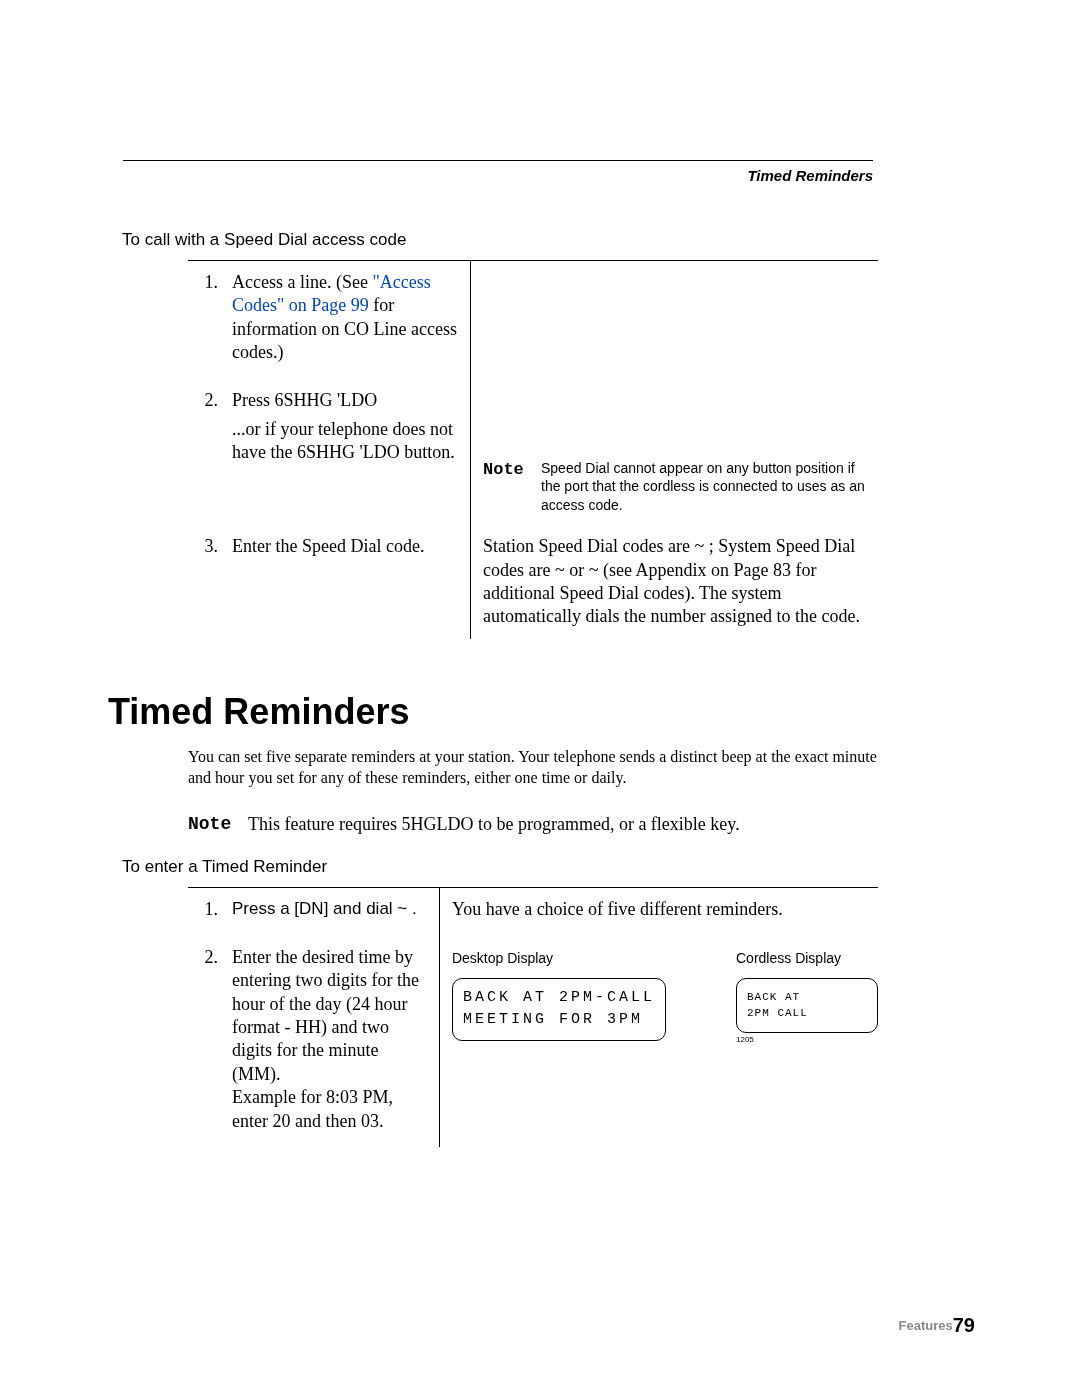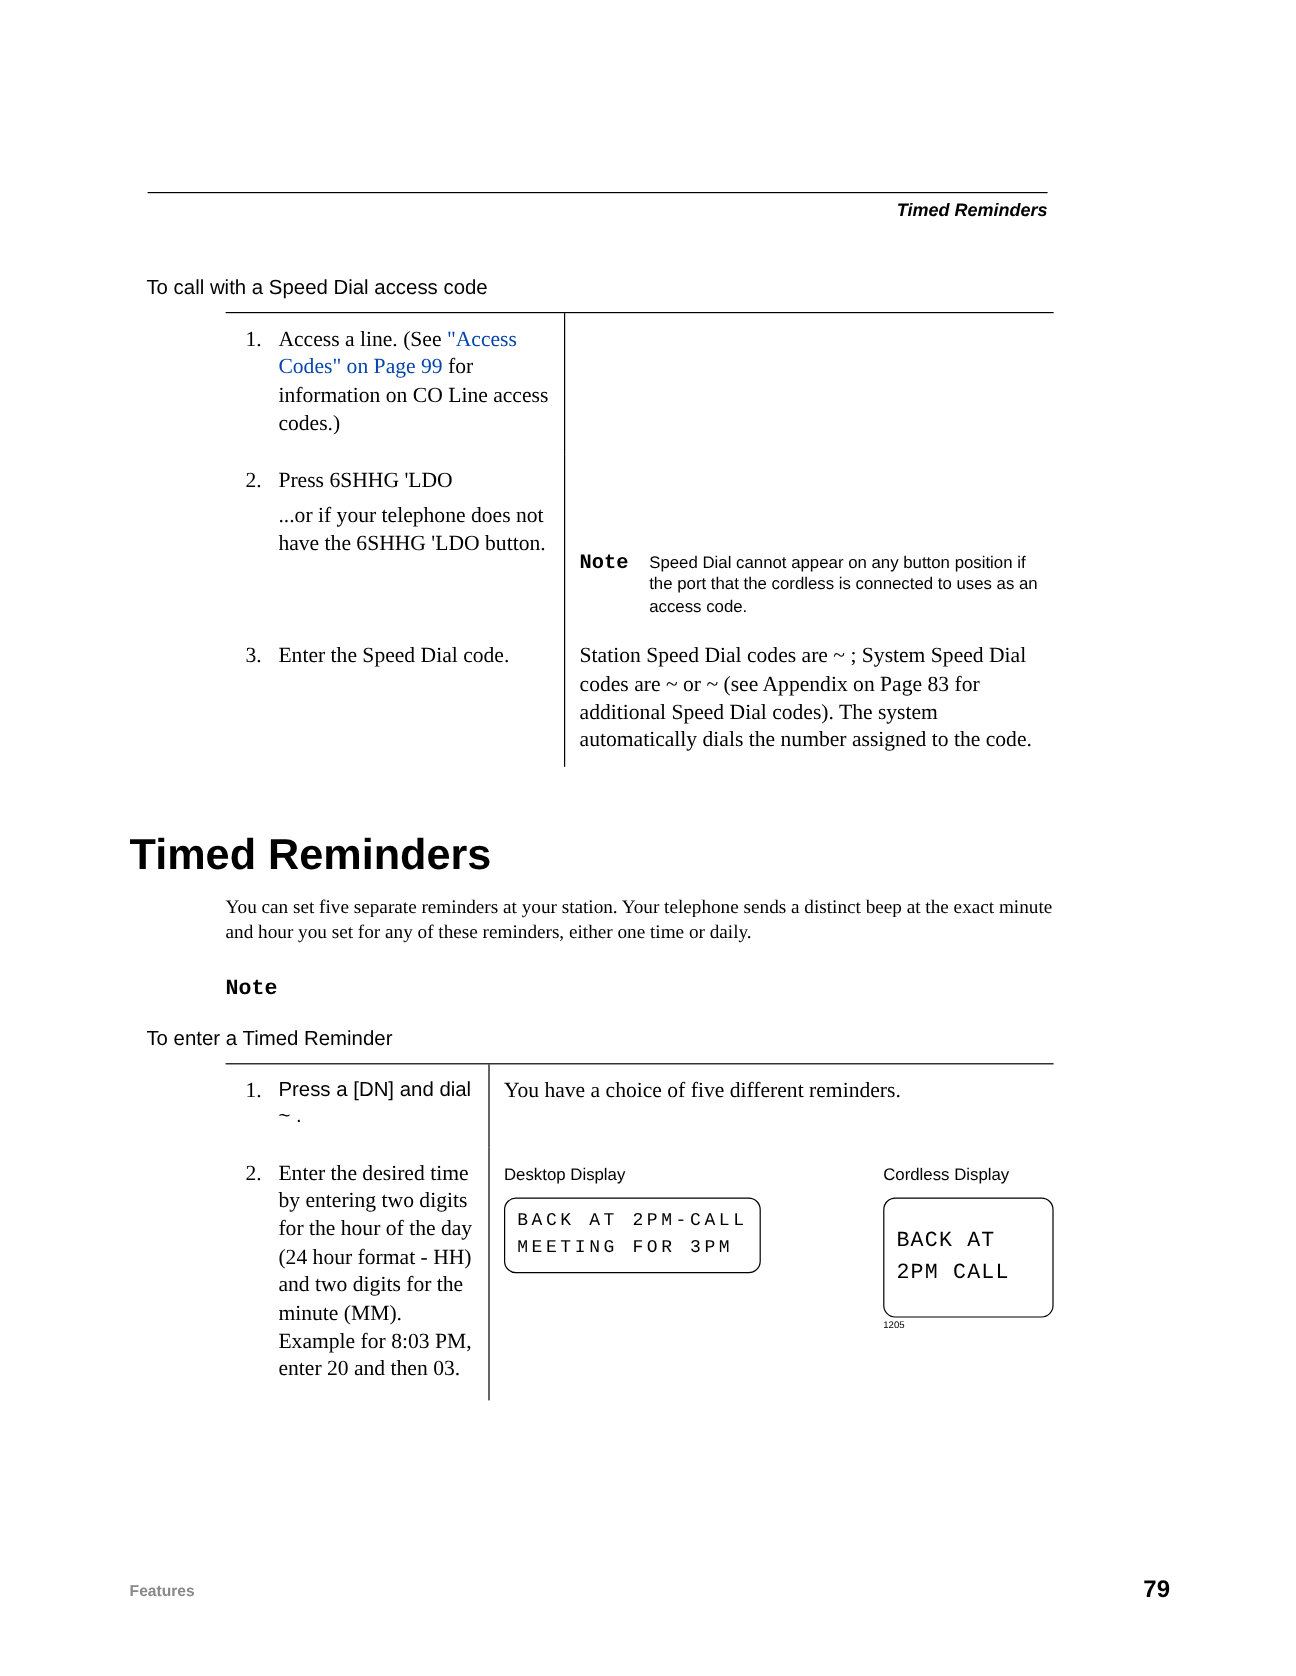--- a/index.html
+++ b/index.html
@@ -122,59 +122,59 @@
   .note-row {
     display: flex;
     font-size: 18px;
     margin-left: 80px;
     width: 690px;
     margin-top: 26px;
   }
   .display-row {
     display: flex;
     margin-top: 4px;
-    gap: 102px;
+    gap: 70px;
   }
   .display-col {
     flex-shrink: 0;
   }
   .display-label {
     font-family: Arial, Helvetica, sans-serif;
     font-size: 14px;
     margin-bottom: 12px;
   }
   .display-box {
     border: 1.5px solid #000;
     border-radius: 10px;
     padding: 8px 10px;
     font-family: Liberation Mono, monospace;
     font-size: 15px;
     letter-spacing: 3px;
     line-height: 1.5;
     white-space: pre;
   }
   .display-box.small {
-    font-size: 18px;
+    font-size: 11px;
     letter-spacing: 1px;
-    padding: 22px 10px;
+    padding: 10px 10px;
     width: 120px;
   }
   .tiny-num {
     font-family: Arial, Helvetica, sans-serif;
     font-size: 8px;
     text-align: left;
     margin-top: 2px;
   }
   .footer {
     position: absolute;
     bottom: 60px;
     left: 108px;
     right: 105px;
     display: flex;
-    justify-content: space-between;
+    justify-content: flex-end;
     align-items: center;
   }
   .footer-left {
     font-family: Arial, Helvetica, sans-serif;
     font-weight: bold;
     font-size: 13px;
     color: #888;
   }
   .footer-right {
     font-family: Arial, Helvetica, sans-serif;
@@ -237,20 +237,21 @@
         </div>
       </div>
     </div>
   </div>
 
   <h1 class="section-title">Timed Reminders</h1>
   <div class="para">You can set five separate reminders at your station. Your telephone sends a distinct beep at the exact minute and hour you set for any of these reminders, either one time or daily.</div>
 
   <div class="note-row">
     <div class="note-label" style="width:60px">Note</div>
+    <div>This feature requires 5HGLDO to be programmed, or a flexible key.</div>
   </div>
 
   <div class="section-sub" style="margin-top:22px">To enter a Timed Reminder</div>
 
   <div class="table-wrap">
     <div class="tbl">
 
       <div class="row">
         <div class="cell-left">
           <div class="step">

